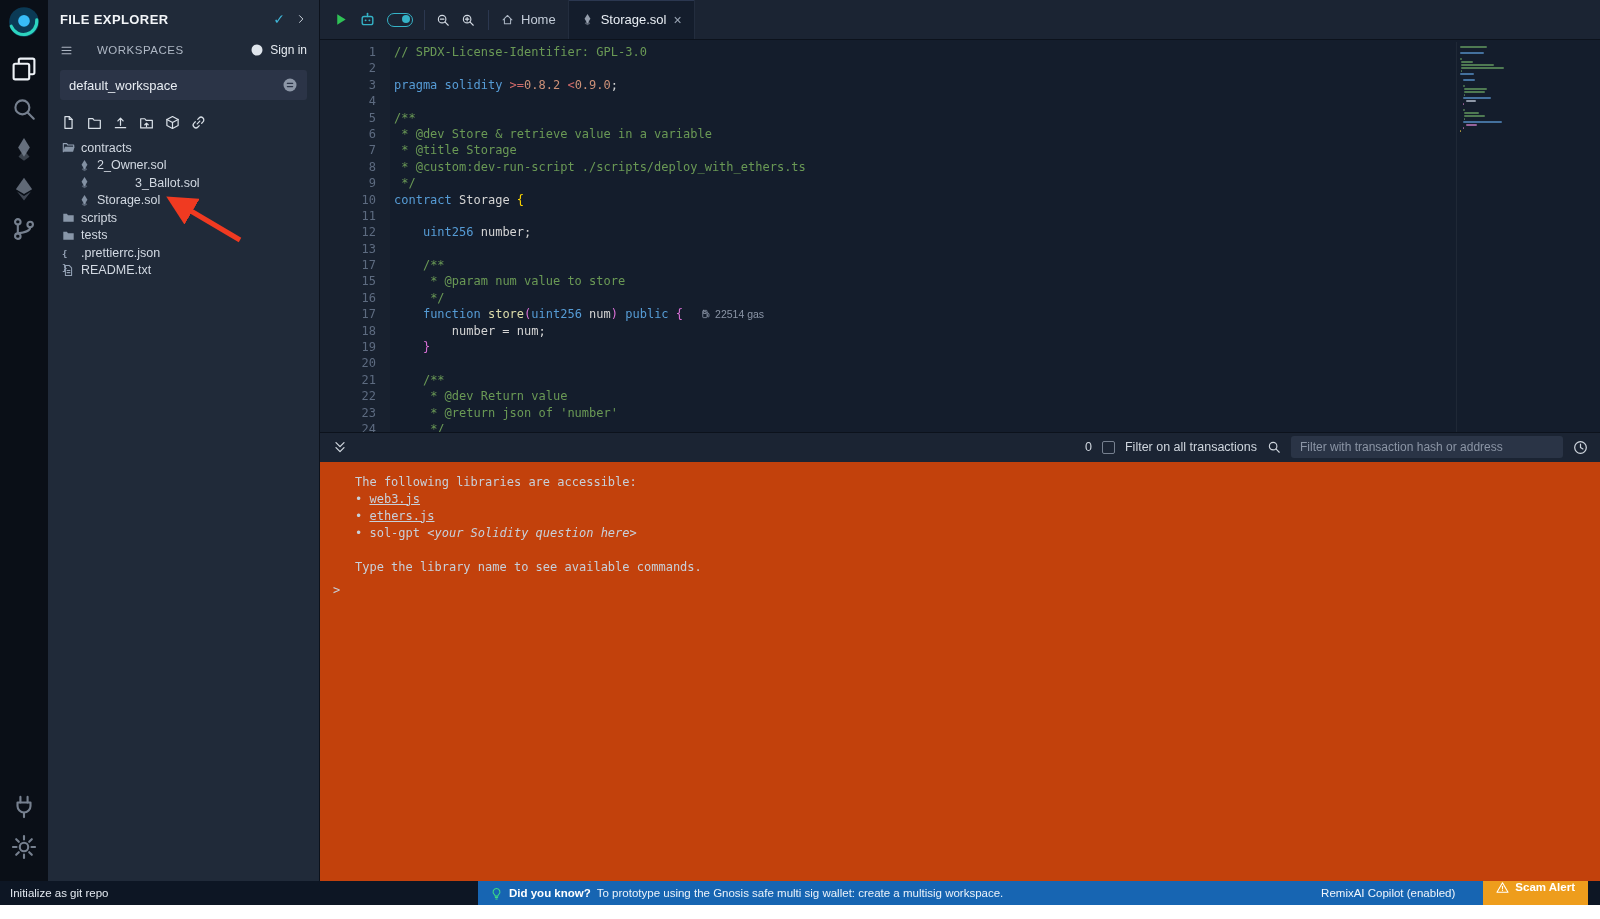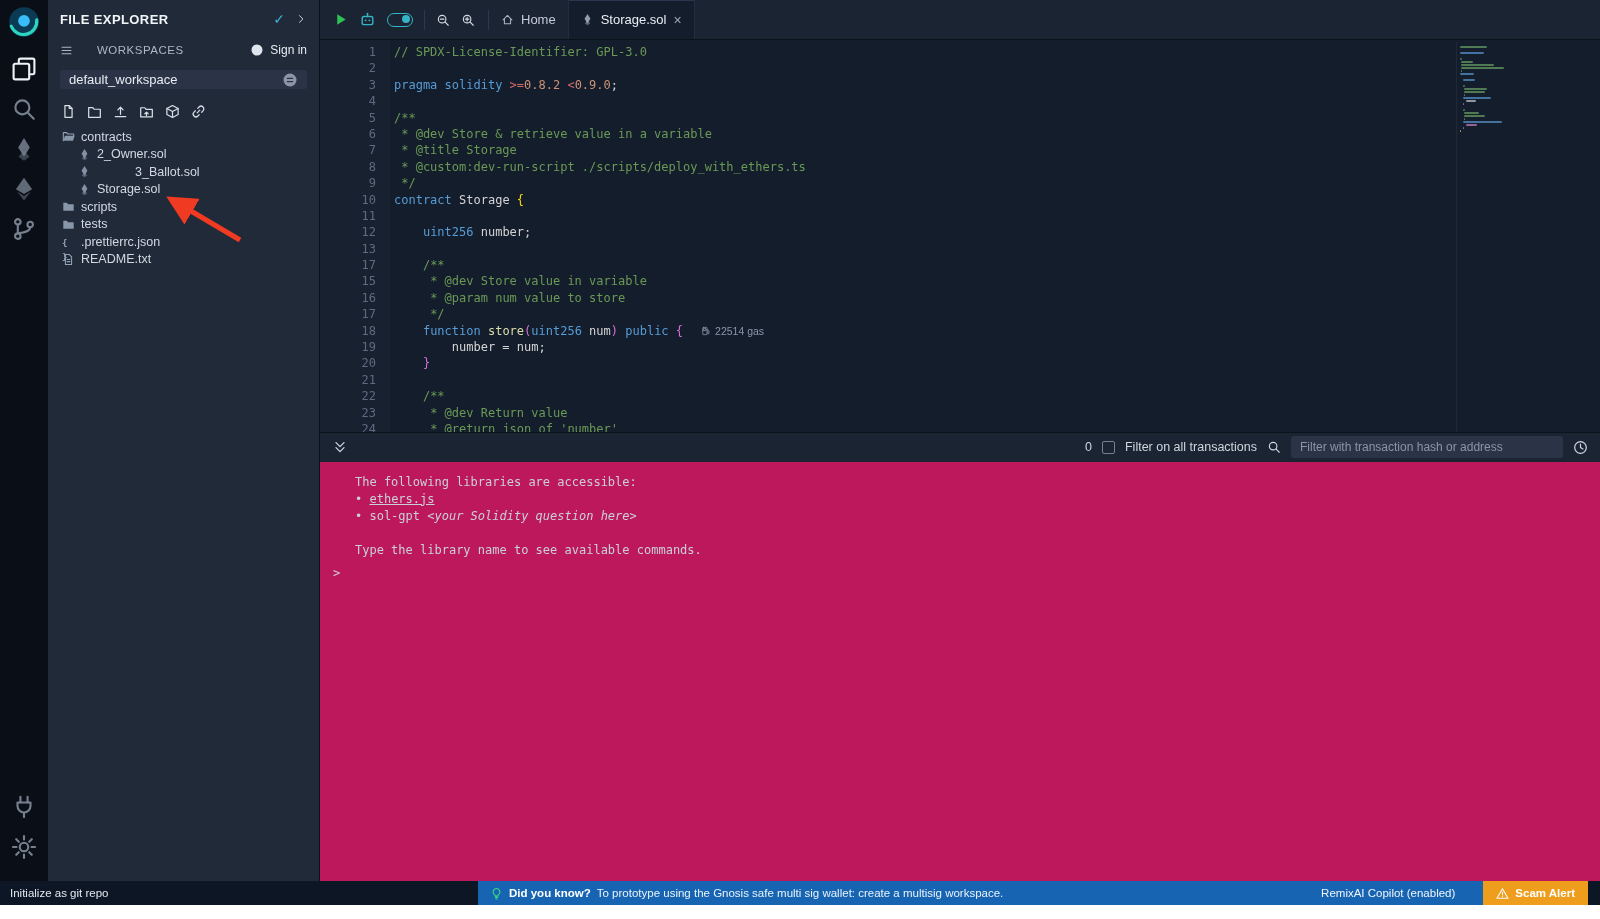--- a/index.html
+++ b/index.html
@@ -21,21 +21,21 @@
   .panel-header{height:38px;display:flex;align-items:center;justify-content:space-between;padding:0 12px}
   .panel-title{font-size:13px;font-weight:bold;letter-spacing:.4px;color:#f2f5f8}
   .ph-icons{display:flex;align-items:center;gap:10px}
   .check{color:#3fb6d8;font-size:14px;cursor:pointer}
   .chev{width:12px;height:12px;color:#cdd5de;cursor:pointer}
   .ws-row{display:flex;align-items:center;justify-content:space-between;padding:0 12px;height:24px}
   .ws-left{display:flex;align-items:center;gap:24px;color:#aeb7c4;font-size:11.5px;letter-spacing:.5px}
   .ws-left .ico{width:13px;height:13px;color:#aeb7c4;cursor:pointer}
   .ws-right{display:flex;align-items:center;gap:6px;color:#e6ebf1;font-size:12px;cursor:pointer}
   .ws-right .ico{width:14px;height:14px;color:#dfe5ec}
-  .ws-select{margin:8px 12px 4px;height:19px;background:#2b3447;border-radius:3px;display:flex;align-items:center;justify-content:space-between;padding:0 9px;font-size:13px;color:#e8edf3;cursor:pointer}
+  .ws-select{margin:8px 12px 4px;height:30px;background:#2b3447;border-radius:3px;display:flex;align-items:center;justify-content:space-between;padding:0 9px;font-size:13px;color:#e8edf3;cursor:pointer}
   .ws-badge{width:16px;height:16px;color:#8c96a6}
   .file-actions{display:flex;gap:11px;padding:11px 13px 7px}
   .fa-icon{width:15px;height:15px;color:#d9e0e8;cursor:pointer}
   .file-tree{font-size:12.5px;color:#d2d9e2;padding-top:2px}
   .tree-row{display:flex;align-items:center;height:17.5px;gap:6px;cursor:pointer}
   .tree-icon{width:13px;height:13px;color:#94a2b5;flex:0 0 13px}
   .txt-icon{font:bold 9px "DejaVu Sans Mono",monospace;color:#94a2b5}
   .red-arrow{position:absolute;left:0;top:0;width:272px;height:330px;pointer-events:none;z-index:6}
 
   
@@ -69,35 +69,35 @@
 
   
   .term-toolbar{height:30px;background:#1b2433;border-top:1px solid #0c121c;display:flex;align-items:center;padding:0 12px}
   .tt-left{width:16px;height:16px;color:#cfd6de;cursor:pointer}
   .tt-right{margin-left:auto;display:flex;align-items:center;gap:10px;color:#cfd6de;font-size:12.5px}
   .checkbox{width:13px;height:13px;border:1.4px solid #76808f;border-radius:2px;cursor:pointer}
   .tt-search{width:14px;height:14px;color:#cfd6de;cursor:pointer}
   .filter-input{width:272px;height:22px;background:#2a3446;border:none;border-radius:3px;color:#dfe5ec;padding:0 9px;font-size:12px;outline:none}
   .filter-input::placeholder{color:#8b95a5}
   .tt-clock{width:15px;height:15px;color:#cfd6de;cursor:pointer}
-  .terminal{flex:1;background:#be185d;padding:12px 16px 16px 35px;font:12px/17px "DejaVu Sans Mono",monospace;color:#c8d0da;overflow:hidden;cursor:text}
+  .terminal{flex:1;background:#c2410c;padding:12px 16px 16px 35px;font:12px/17px "DejaVu Sans Mono",monospace;color:#c8d0da;overflow:hidden;cursor:text}
   .term-line{height:17px;white-space:pre}
   .tl-link{text-decoration:underline;cursor:pointer}
   .tl-em{font-style:italic}
   .prompt-row{margin:6px 0 0 -22px}
 
   
   .statusbar{height:24px;display:flex;align-items:stretch;font-size:11.5px;color:#fff}
   .sb-left{flex:0 0 478px;background:#0d1624;display:flex;align-items:center;padding:0 10px;color:#e3e9f0;cursor:pointer}
   .sb-center{flex:1;background:#1765b2;display:flex;align-items:center;gap:6px;padding:0 12px}
   .bulb{width:13px;height:13px;color:#3ddc84}
   .tip-prefix{font-weight:bold}
   .tip-text{color:#eaf2fa}
   .sb-copilot{margin-left:auto;padding-right:16px;cursor:pointer;color:#f0f5fb}
-  .scam{flex:0 0 auto;background:#ee9d1c;display:flex;align-items:center;gap:6px;padding:0 13px;font-weight:bold;cursor:pointer}
+  .scam{flex:0 0 auto;background:#ee9d1c;display:flex;align-items:flex-start;gap:6px;padding:0 13px;font-weight:bold;cursor:pointer}
   .warn{width:13px;height:13px;color:#fff}
   .sb-end{flex:0 0 12px;background:#0d1624}
   .bottom-strip{height:14px;background:#ffffff}
 </style>
 </head>
 <body>
 
 <div class="app">
 
   <div class="rail">
@@ -409,21 +409,20 @@
           <div class="code-line"><span class="tk-cm">/**</span></div>
           <div class="code-line"><span class="tk-cm"> * @dev Store &amp; retrieve value in a variable</span></div>
           <div class="code-line"><span class="tk-cm"> * @title Storage</span></div>
           <div class="code-line"><span class="tk-cm"> * @custom:dev-run-script ./scripts/deploy_with_ethers.ts</span></div>
           <div class="code-line"><span class="tk-cm"> */</span></div>
           <div class="code-line"><span class="tk-kw">contract </span><span class="tk-id">Storage </span><span class="tk-b1">{</span></div>
           <div class="code-line"></div>
           <div class="code-line"><span class="tk-id">    </span><span class="tk-kw">uint256</span><span class="tk-id"> number;</span></div>
           <div class="code-line"></div>
           <div class="code-line"><span class="tk-id">    </span><span class="tk-cm">/**</span></div>
-          <div class="code-line"><span class="tk-id">    </span><span class="tk-cm"> * @dev Store value in variable</span></div>
           <div class="code-line"><span class="tk-id">    </span><span class="tk-cm"> * @param num value to store</span></div>
           <div class="code-line"><span class="tk-id">    </span><span class="tk-cm"> */</span></div>
           <div class="code-line"><span class="tk-id">    </span><span class="tk-kw">function </span><span class="tk-fn">store</span><span class="tk-b2">(</span><span class="tk-kw">uint256</span><span class="tk-id"> num</span><span class="tk-b2">)</span><span class="tk-id"> </span><span class="tk-kw">public</span><span class="tk-id"> </span><span class="tk-b2">{</span><span class="gas-badge"><span class="gas-icon" data-icon="gas"><svg viewBox="0 0 16 16" fill="none" stroke="currentColor" stroke-width="1.3" stroke-linecap="round" stroke-linejoin="round">
                   <rect x="2.8" y="2.2" width="6.8" height="11.6" rx="1"></rect>
                   <path d="M4.4 4.2h3.6v3H4.4z"></path>
                   <path d="M9.6 6.2h1.8l1.4 1.8v3.6a1.1 1.1 0 0 1-2.2 0V9.2"></path>
                 </svg></span><span>22514 gas</span></span></div>
           <div class="code-line"><span class="tk-id">        number = num;</span></div>
           <div class="code-line"><span class="tk-id">    </span><span class="tk-b2">}</span></div>
           <div class="code-line"></div>
@@ -487,20 +486,21 @@
               <circle cx="8" cy="8" r="6.2"></circle>
               <path d="M8 4.4V8l2.6 1.6"></path>
             </svg>
           </span>
       </div>
     </div>
 
     <div class="terminal">
       <div>
           <div class="term-line"><span class="tl-t">The following libraries are accessible:</span></div>
+          <div class="term-line"><span class="tl-t">• </span><span class="tl-link">web3.js</span></div>
           <div class="term-line"><span class="tl-t">• </span><span class="tl-link">ethers.js</span></div>
           <div class="term-line"><span class="tl-t">• sol-gpt </span><span class="tl-em">&lt;your Solidity question here&gt;</span></div>
           <div class="term-line"></div>
           <div class="term-line"><span class="tl-t">Type the library name to see available commands.</span></div>
         </div>
       <div class="prompt-row"><span>&gt;</span></div>
     </div>
   </div>
 </div>
 

